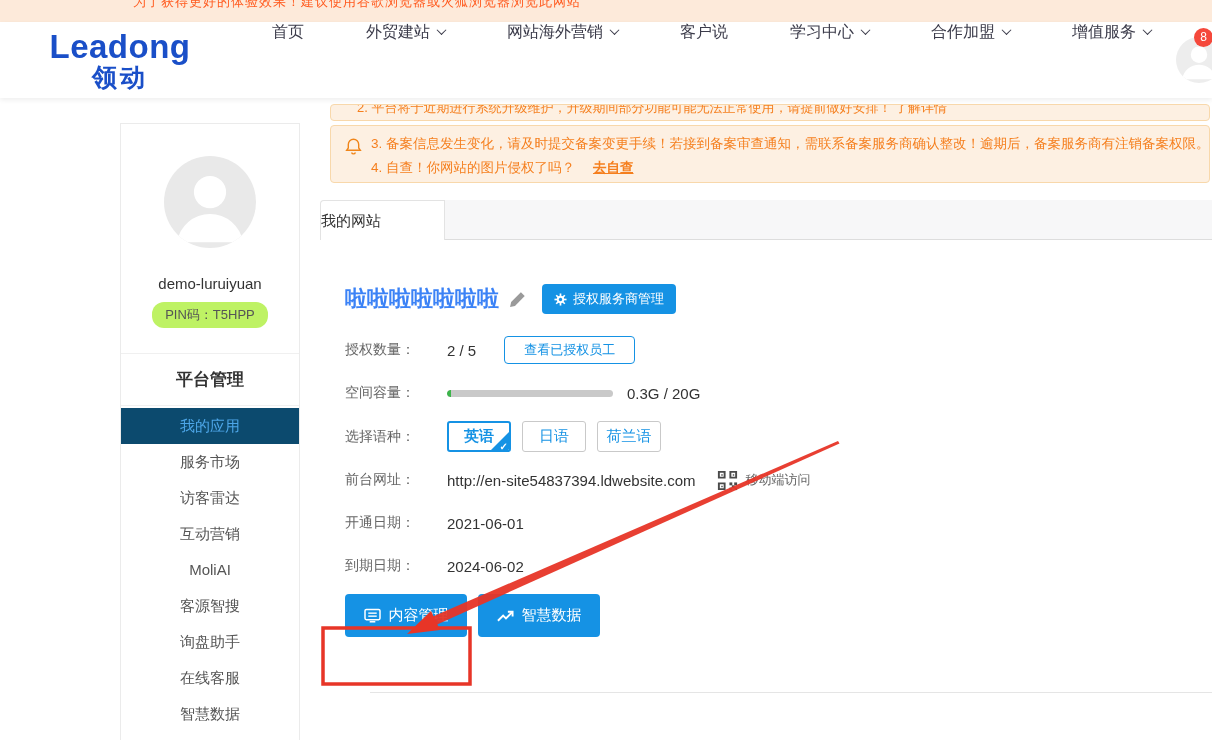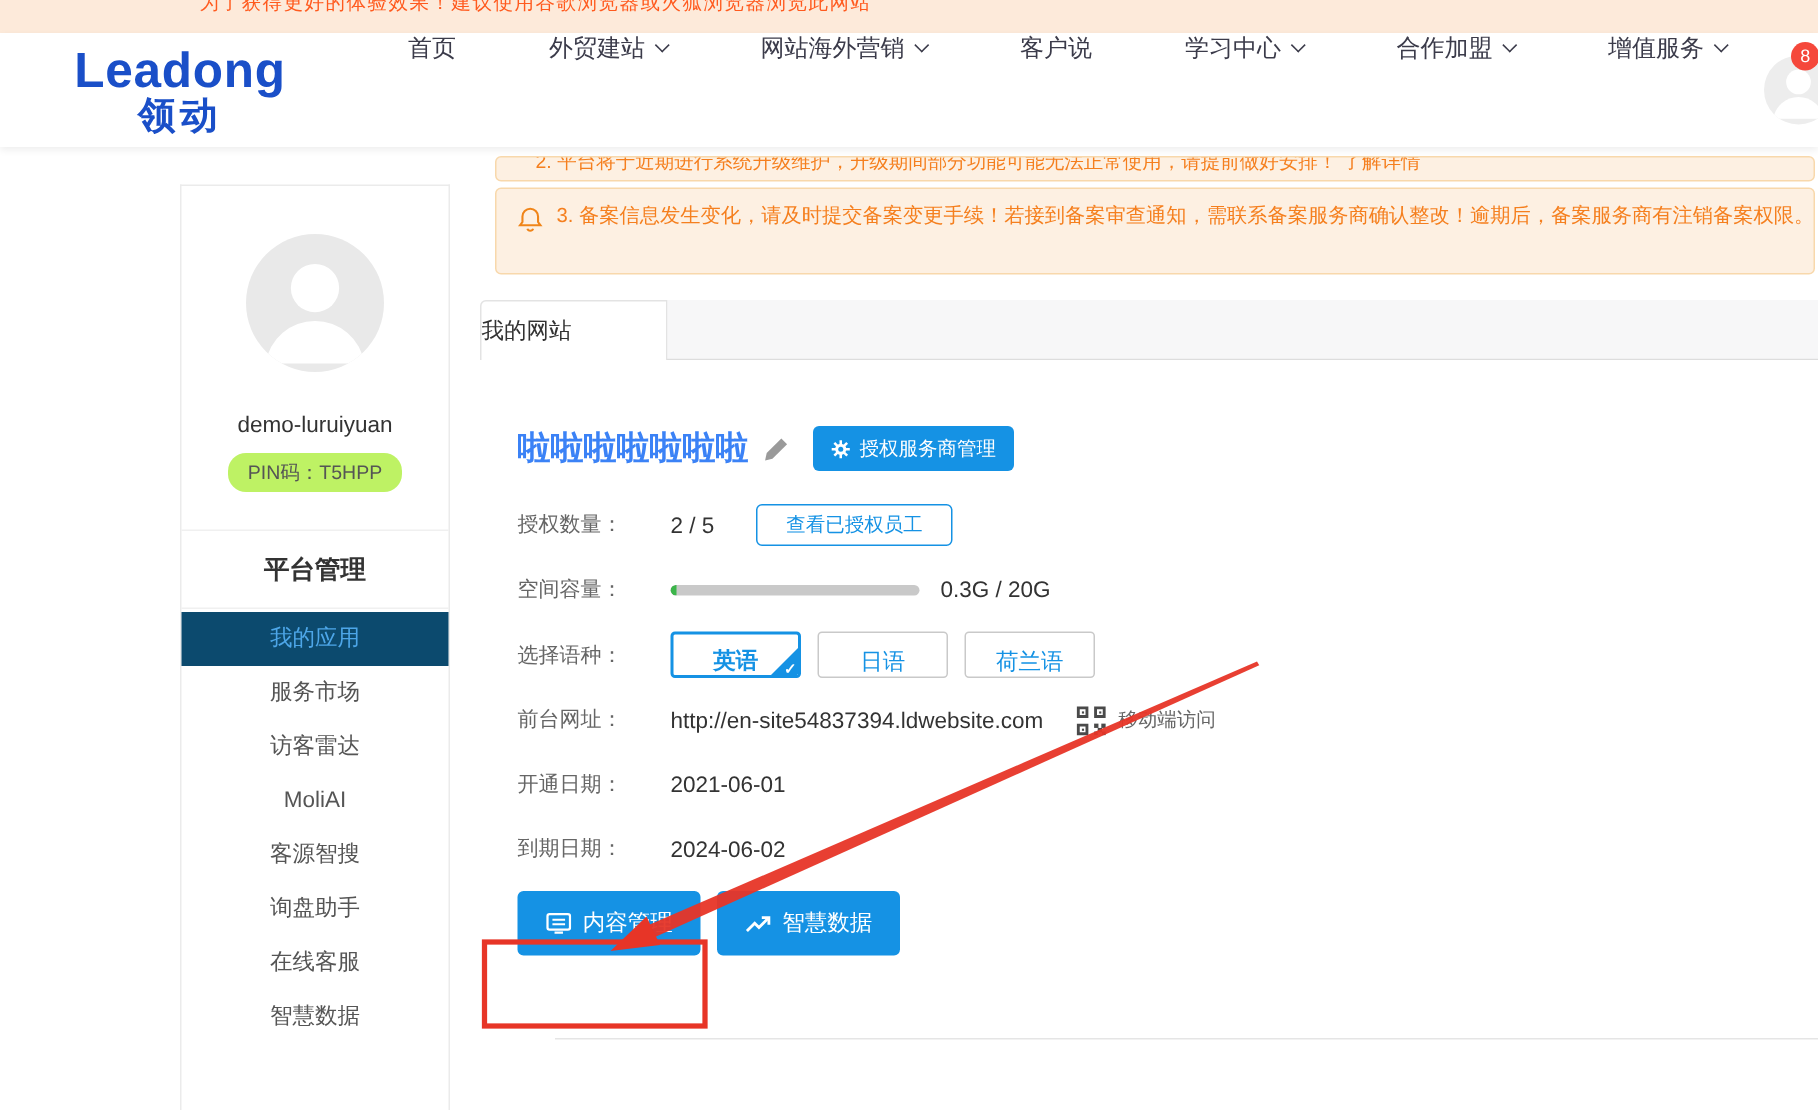--- a/index.html
+++ b/index.html
@@ -71,23 +71,23 @@
   .info-row { display:flex; align-items:center; min-height:30px; margin-bottom:13px; }
   .row-label { width:84px; font-size:14px; color:#666; flex-shrink:0; }
   .row-value { font-size:15px; color:#333; margin-left:18px; }
   .view-auth-btn { margin-left:28px; background:#fff; border:1px solid #1592e4; color:#1592e4;
     font-size:13px; border-radius:4px; padding:4px 19px; cursor:pointer; }
   .bar-track { margin-left:18px; width:166px; height:7px; border-radius:4px; background:#c9c9c9; overflow:hidden; }
   .bar-fill { height:7px; background:#3cb54a; border-radius:4px 0 0 4px; }
   .bar-text { margin-left:14px; font-size:15px; color:#333; }
 
   .lang-group { margin-left:18px; display:flex; gap:11px; }
-  .lang-btn { position:relative; width:87px; height:31px; background:#fff; border:1px solid #c9c9c9;
+  .lang-btn { position:relative; width:64px; height:31px; background:#fff; border:1px solid #c9c9c9;
     color:#1592e4; font-size:15px; border-radius:3px; cursor:pointer; overflow:hidden;
-    display:flex; align-items:flex-end; justify-content:center; }
+    display:flex; align-items:center; justify-content:center; }
   .lang-btn.selected { border:2px solid #1592e4; font-weight:bold; }
   .lang-corner { position:absolute; right:0; bottom:0; width:0; height:0;
     border-left:18px solid transparent; border-bottom:18px solid #1592e4; }
   .lang-check { position:absolute; right:1px; bottom:-2px; color:#fff; font-size:10px; }
 
   .qr-wrap { margin-left:20px; display:flex; align-items:center; cursor:pointer; }
   .qr-label { margin-left:7px; font-size:13px; color:#666; }
 
   .actions { margin-top:6px; display:flex; gap:11px; }
   .action-btn { width:122px; height:43px; background:#1592e4; color:#fff; border:none; border-radius:4px;
@@ -159,20 +159,21 @@
         <path d="M3.4 22.5 a8.7 8.7 0 0 1 17.2 0 z" fill="#ffffff"></path>
       </svg>
     </div>
     <div class="side-name">demo-luruiyuan</div>
     <span class="pin-pill">PIN码：T5HPP</span>
     <div class="side-sec">平台管理</div>
     <div class="menu">
       <div class="menu-item active">我的应用</div>
       <div class="menu-item">服务市场</div>
       <div class="menu-item">访客雷达</div>
+      <div class="menu-item">互动营销</div>
       <div class="menu-item">MoliAI</div>
       <div class="menu-item">客源智搜</div>
       <div class="menu-item">询盘助手</div>
       <div class="menu-item">在线客服</div>
       <div class="menu-item">智慧数据</div>
     </div>
   </div>
 
   <div class="main">
 
@@ -182,20 +183,23 @@
 
     <div class="notice-box">
       <span class="bell">
         <svg width="17" height="19" viewBox="0 0 17 19">
           <path d="M8.5 2.2 a5.2 5.2 0 0 1 5.2 5.2 v3.6 l1.6 2.2 h-13.6 l1.6 -2.2 v-3.6 a5.2 5.2 0 0 1 5.2 -5.2 z" fill="none" stroke="#f08519" stroke-width="1.4"></path>
           <path d="M6.6 15.5 a2 2 0 0 0 3.8 0" fill="none" stroke="#f08519" stroke-width="1.4"></path>
         </svg>
       </span>
       <div class="notice-line">
         <span>3. 备案信息发生变化，请及时提交备案变更手续！若接到备案审查通知，需联系备案服务商确认整改！逾期后，备案服务商有注销备案权限。</span>
+      </div>
+      <div class="notice-line">
+        <span>4. 自查！你网站的图片侵权了吗？</span><span class="notice-link near">去自查</span>
       </div>
     </div>
 
     <div class="tab-bar">
       <div class="tab-active">我的网站</div>
     </div>
 
     <div class="content">
 
       <div class="title-row">

